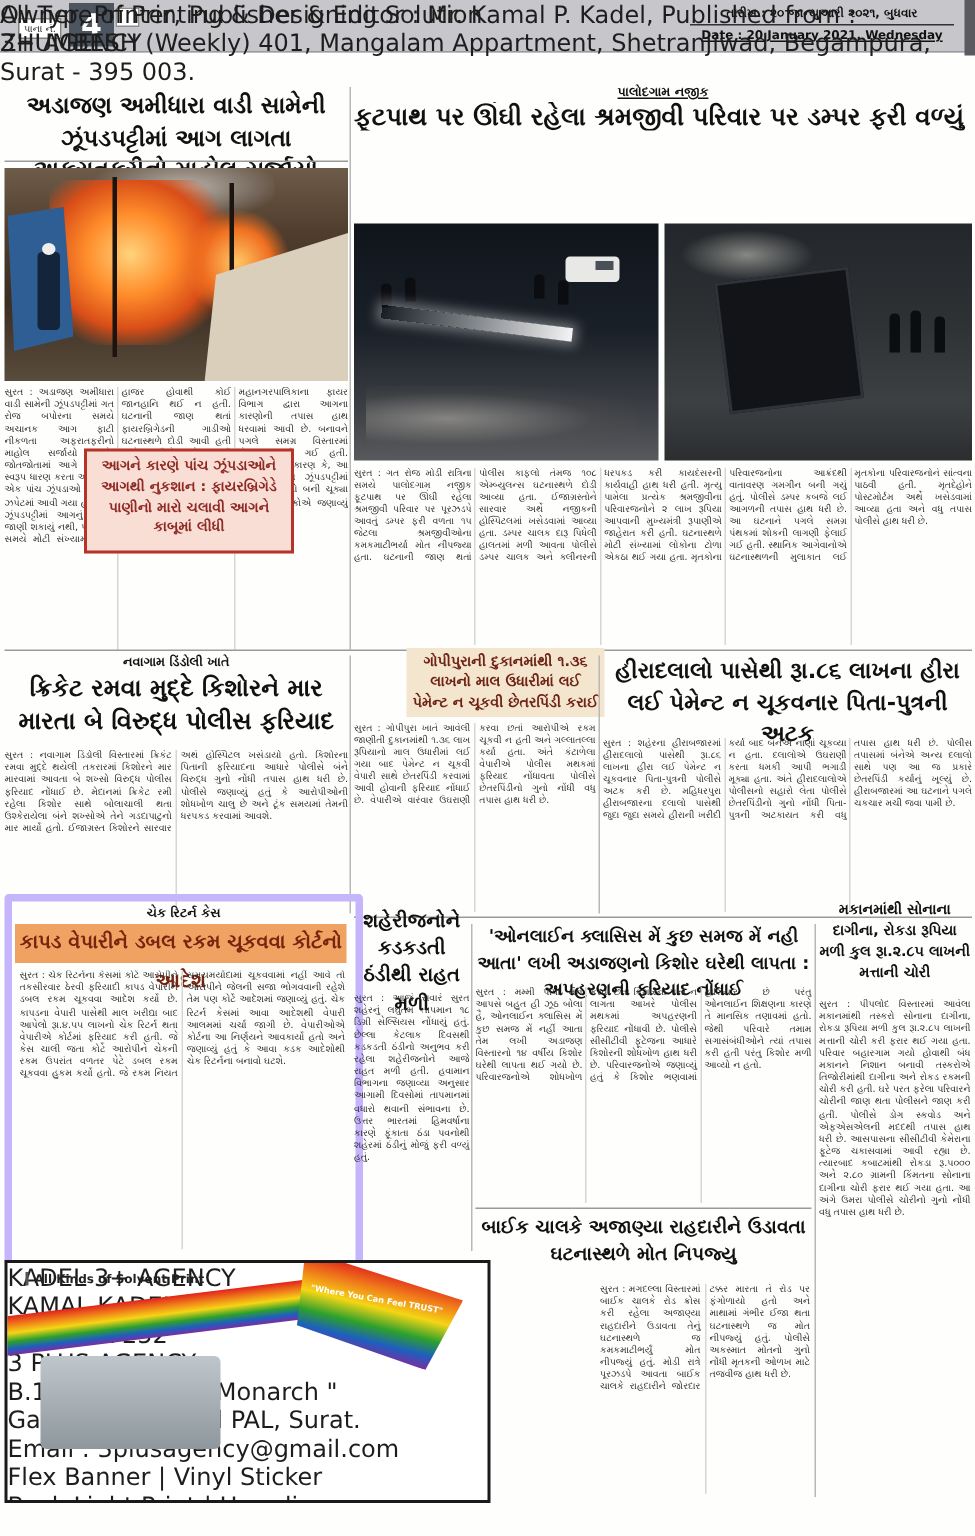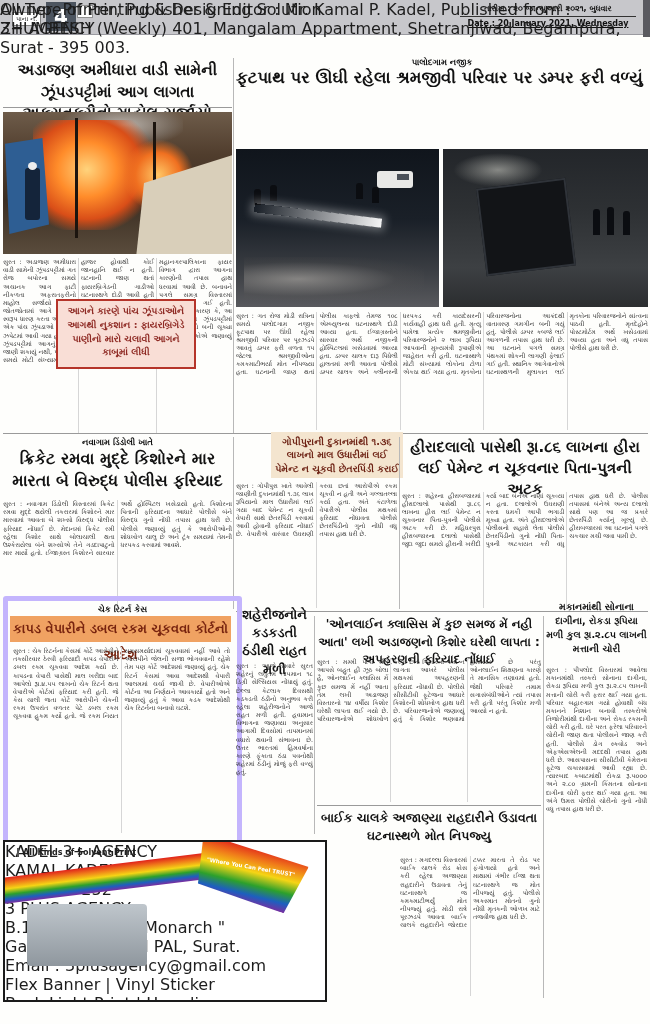--- a/index.html
+++ b/index.html
@@ -48,21 +48,21 @@
      clip-path:polygon(0 6%,85% 0,100% 90%,10% 100%);}
   .firefighter{position:absolute;left:22px;top:56px;width:15px;height:52px;background:#14243a;border-radius:3px;}
   .helmet{position:absolute;left:25px;top:50px;width:9px;height:8px;background:#eee;border-radius:50%;}
   .tent{position:absolute;right:-4px;bottom:-4px;width:100px;height:104px;background:#d9cfba;
      clip-path:polygon(8% 28%,100% 0,100% 100%,0 100%);}
   .pole{position:absolute;width:3px;background:#1c150f;}
   .fire-body{left:3px;top:258px;width:229px;height:176px;}
   .pink-box{left:56px;top:299px;width:128px;height:60px;background:#f9ded6;border:2px solid #b5342a;
      color:#8f2b25;font-size:9.5px;font-weight:bold;text-align:center;line-height:1.45;padding:3px 4px;}
 
-  .dumper-kicker{left:236px;top:57px;width:412px;}
+  .dumper-kicker{left:236px;top:57px;width:412px;text-decoration:underline;}
   .dumper-headline{left:236px;top:68px;width:412px;font-size:16.5px;white-space:nowrap;overflow:hidden;}
   .red-box{left:238px;top:103px;width:402px;height:36px;background:#8f2b25;color:#fff;
      font-size:10.2px;font-weight:bold;text-align:center;line-height:1.55;padding:3px;}
   .photo{overflow:hidden;}
   .night1{left:236px;top:149px;width:203px;height:158px;
      background:linear-gradient(180deg,#10151c 0%,#1a2028 45%,#3c3f44 78%,#58595d 100%);}
   .beam{position:absolute;left:18px;top:62px;width:128px;height:9px;transform:rotate(7deg);
      background:linear-gradient(270deg,rgba(255,255,255,.95),rgba(255,255,255,0));box-shadow:0 0 8px 3px rgba(255,255,255,.35);}
   .van{position:absolute;right:26px;top:22px;width:36px;height:17px;background:#e8e8e6;border-radius:3px;}
   .van-win{position:absolute;right:30px;top:25px;width:12px;height:6px;background:#4a5058;}

